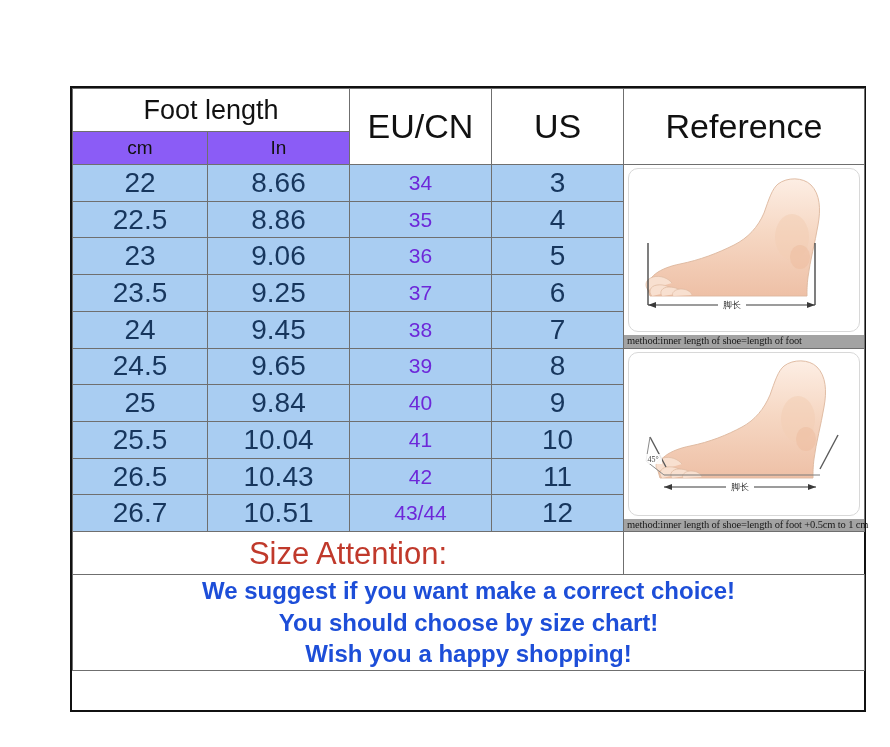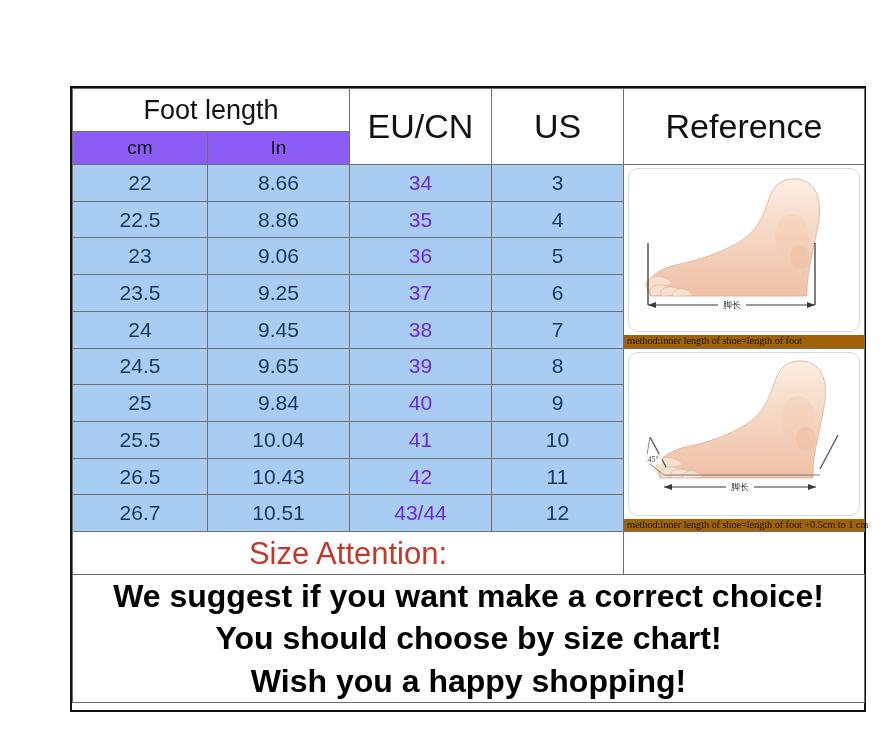--- a/index.html
+++ b/index.html
@@ -83,36 +83,36 @@
   .hdr-tall {
     background: #ffffff;
     color: #111111;
     font-size: 34px;
   }
 
   
   .cell {
     background: #a9cdf2;
     color: #17365d;
-    font-size: 21px;
+    font-size: 28px;
     height: 33.4px;
     border: 1px solid #35587e;
   }
   .cell-eu {
     background: #a9cdf2;
     color: #6d28d9;
     font-size: 21px;
     font-weight: bold;
     height: 33.4px;
     border: 1px solid #35587e;
   }
 
   
   .ref-cell {
-    background: #a16207;
+    background: #a3a3a3;
     padding: 0;
     vertical-align: top;
   }
   .ref-box {
     width: 100%;
     height: 170px;
     position: relative;
     box-sizing: border-box;
     overflow: hidden;
     background: #ffffff;
@@ -149,23 +149,23 @@
     color: #c0392b;
     font-family: "Liberation Sans", sans-serif;
     line-height: 1;
   }
   .notes-cell {
     background: #ffffff;
     padding: 4px 0 8px 0;
     border: 1px solid #6f6f6f;
   }
   .note-line {
-    font-size: 32px;
+    font-size: 24px;
     font-weight: bold;
-    color: #000000;
+    color: #1d4ed8;
     text-align: center;
     line-height: 1.32;
     font-family: "Liberation Sans", sans-serif;
   }
 </style>
 </head>
 <body>
 
 <div class="page">
   <div class="chart">

